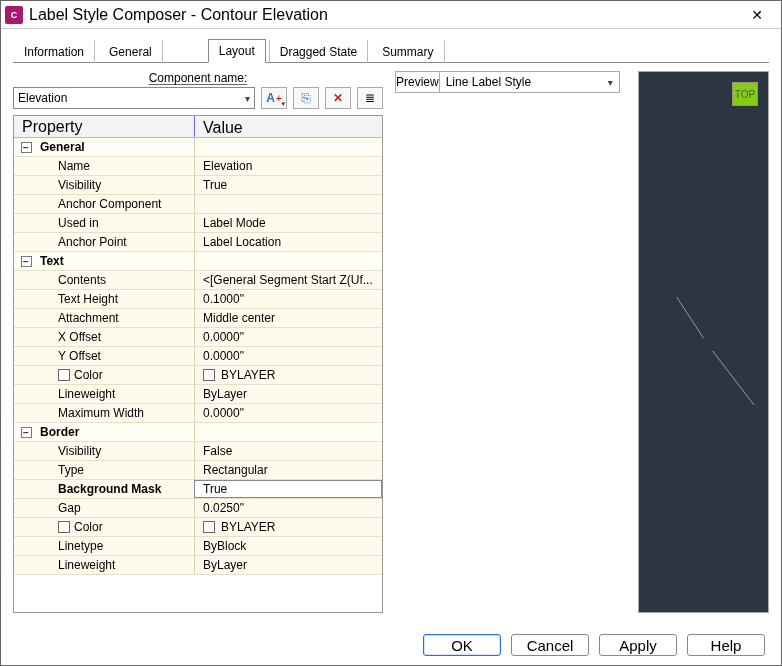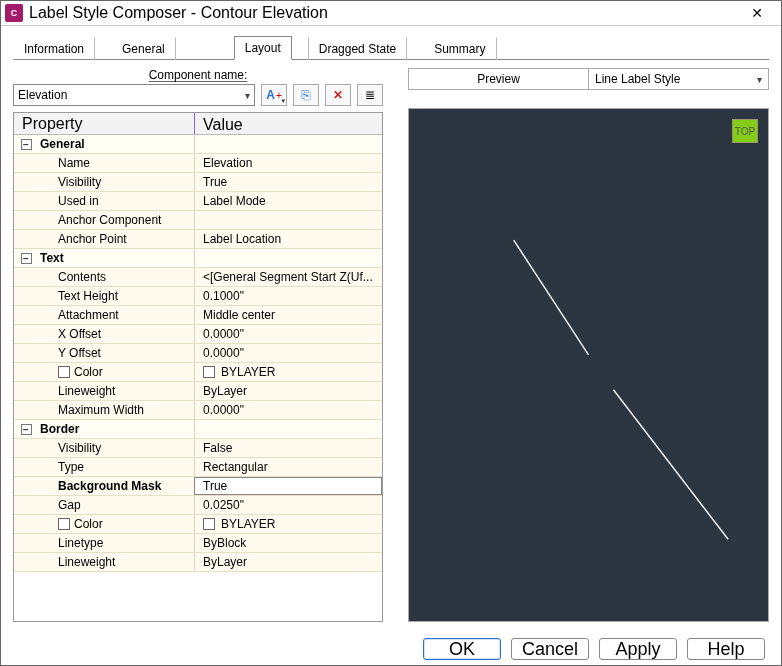--- a/index.html
+++ b/index.html
@@ -39,21 +39,21 @@
   }
   .titlebar-title { flex: 1; font-size: 16px; }
   .close-btn {
     width: 40px; height: 24px;
     display: flex; align-items: center; justify-content: center;
     font-size: 14px;
     cursor: pointer;
   }
   .tabs {
     display: flex;
-    gap: 16px;
+    gap: 3px;
     padding: 10px 12px 0 12px;
     align-items: flex-end;
   }
   .tab {
     padding: 4px 10px;
     border: 1px solid transparent;
     border-bottom: none;
     cursor: pointer;
     font-size: 12px;
     position: relative;
@@ -190,23 +190,22 @@
   }
   .swatch {
     width: 12px; height: 12px;
     border: 1px solid #666;
     background: #fff;
     display: inline-block;
   }
   .right {
     flex: 1;
     display: flex;
-    flex-direction: column;
+    flex-direction: row;
     gap: 18px;
-    margin-left: 13px;
   }
   .preview-head {
     display: flex;
     height: 22px;
   }
   .ph-lbl {
     flex: 1;
     border: 1px solid #aaa;
     display: flex; align-items: center; justify-content: center;
     background: #fff;
@@ -244,21 +243,21 @@
     padding: 0 16px;
   }
   .btn {
     min-width: 78px;
     height: 22px;
     border: 1px solid #888;
     background: #fff;
     border-radius: 3px;
     display: flex; align-items: center; justify-content: center;
     cursor: pointer;
-    font-size: 18px;
+    font-size: 15px;
   }
   .btn.primary {
     border-color: #2a6fd6;
     box-shadow: inset 0 0 0 1px rgba(42,111,214,.2);
   }
 </style>
 </head>
 <body>
 
 <div class="window">
@@ -321,29 +320,29 @@
               <div class="c-prop indent">Name</div>
               <div class="c-val">Elevation</div>
             </div>
             <div class="row">
               <div class="c-exp"></div>
               <div class="c-prop indent">Visibility</div>
               <div class="c-val">True</div>
             </div>
             <div class="row">
               <div class="c-exp"></div>
-              <div class="c-prop indent">Used in</div>
-              <div class="c-val">Label Mode</div>
-            </div>
-            <div class="row">
-              <div class="c-exp"></div>
               <div class="c-prop indent">Anchor Component</div>
               <div class="c-val">
                 <feature></feature>
               </div>
+            </div>
+            <div class="row">
+              <div class="c-exp"></div>
+              <div class="c-prop indent">Used in</div>
+              <div class="c-val">Label Mode</div>
             </div>
             <div class="row">
               <div class="c-exp"></div>
               <div class="c-prop indent">Anchor Point</div>
               <div class="c-val">Label Location</div>
             </div>
             <div class="row cat">
               <div class="c-exp">
                 <div class="expander">−</div>
               </div>

